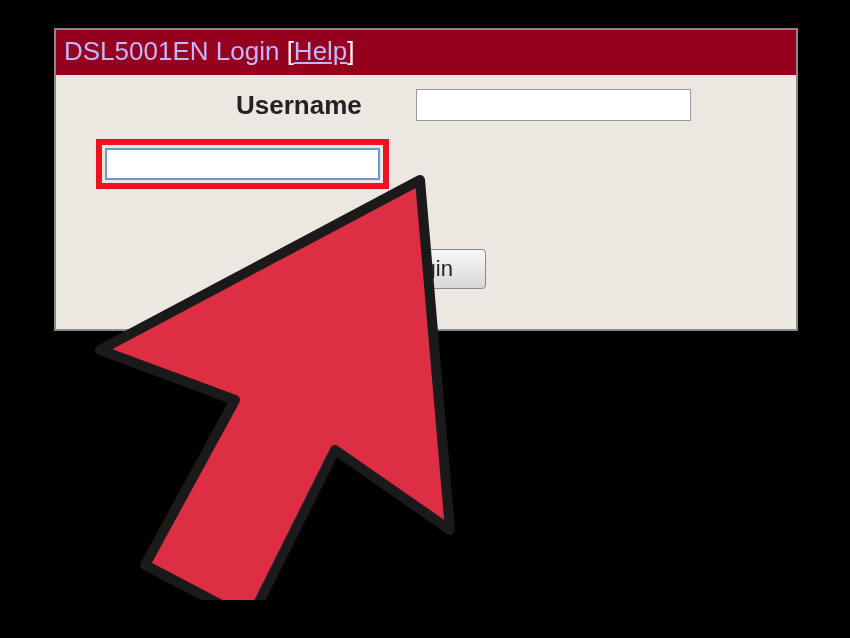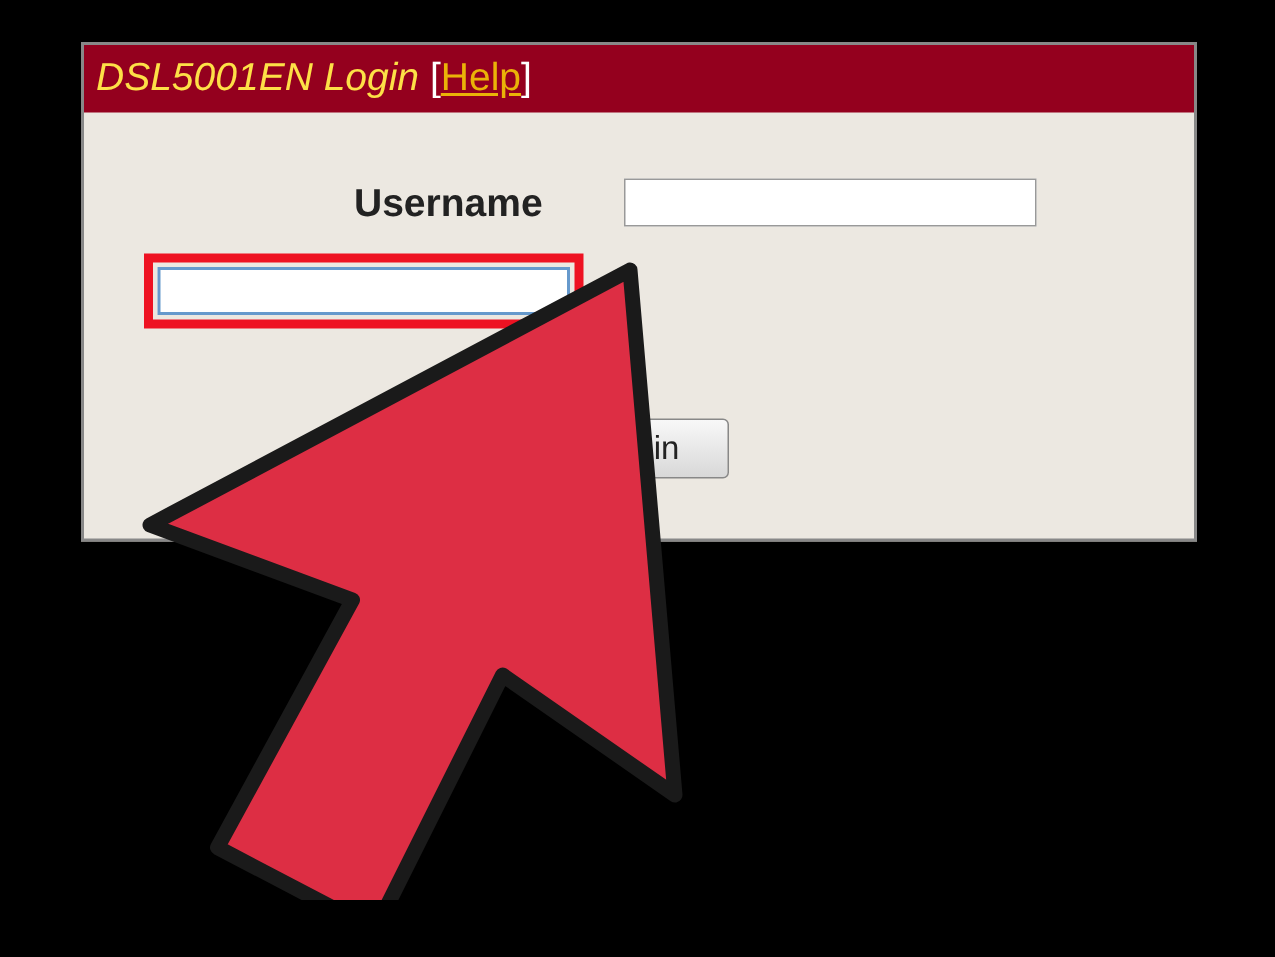--- a/index.html
+++ b/index.html
@@ -24,30 +24,29 @@
       border: 2px solid #888;
     }
     .title-bar {
       background: #94001e;
       color: #fff;
       font-size: 26px;
       padding: 6px 8px 8px 8px;
       font-family: Arial, sans-serif;
     }
     .title-text {
-      color: #fde047;
-      font-style: italic;
+      color: #c4b5fd;
     }
     .help-link {
-      color: #eab308;
+      color: #c4b5fd;
       text-decoration: underline;
       cursor: pointer;
     }
     .form-body {
-      padding: 44px 40px 30px 40px;
+      padding: 14px 40px 30px 40px;
     }
     .form-row {
       display: flex;
       align-items: center;
       margin-bottom: 18px;
     }
     .form-label {
       width: 180px;
       text-align: left;
       font-size: 26px;

